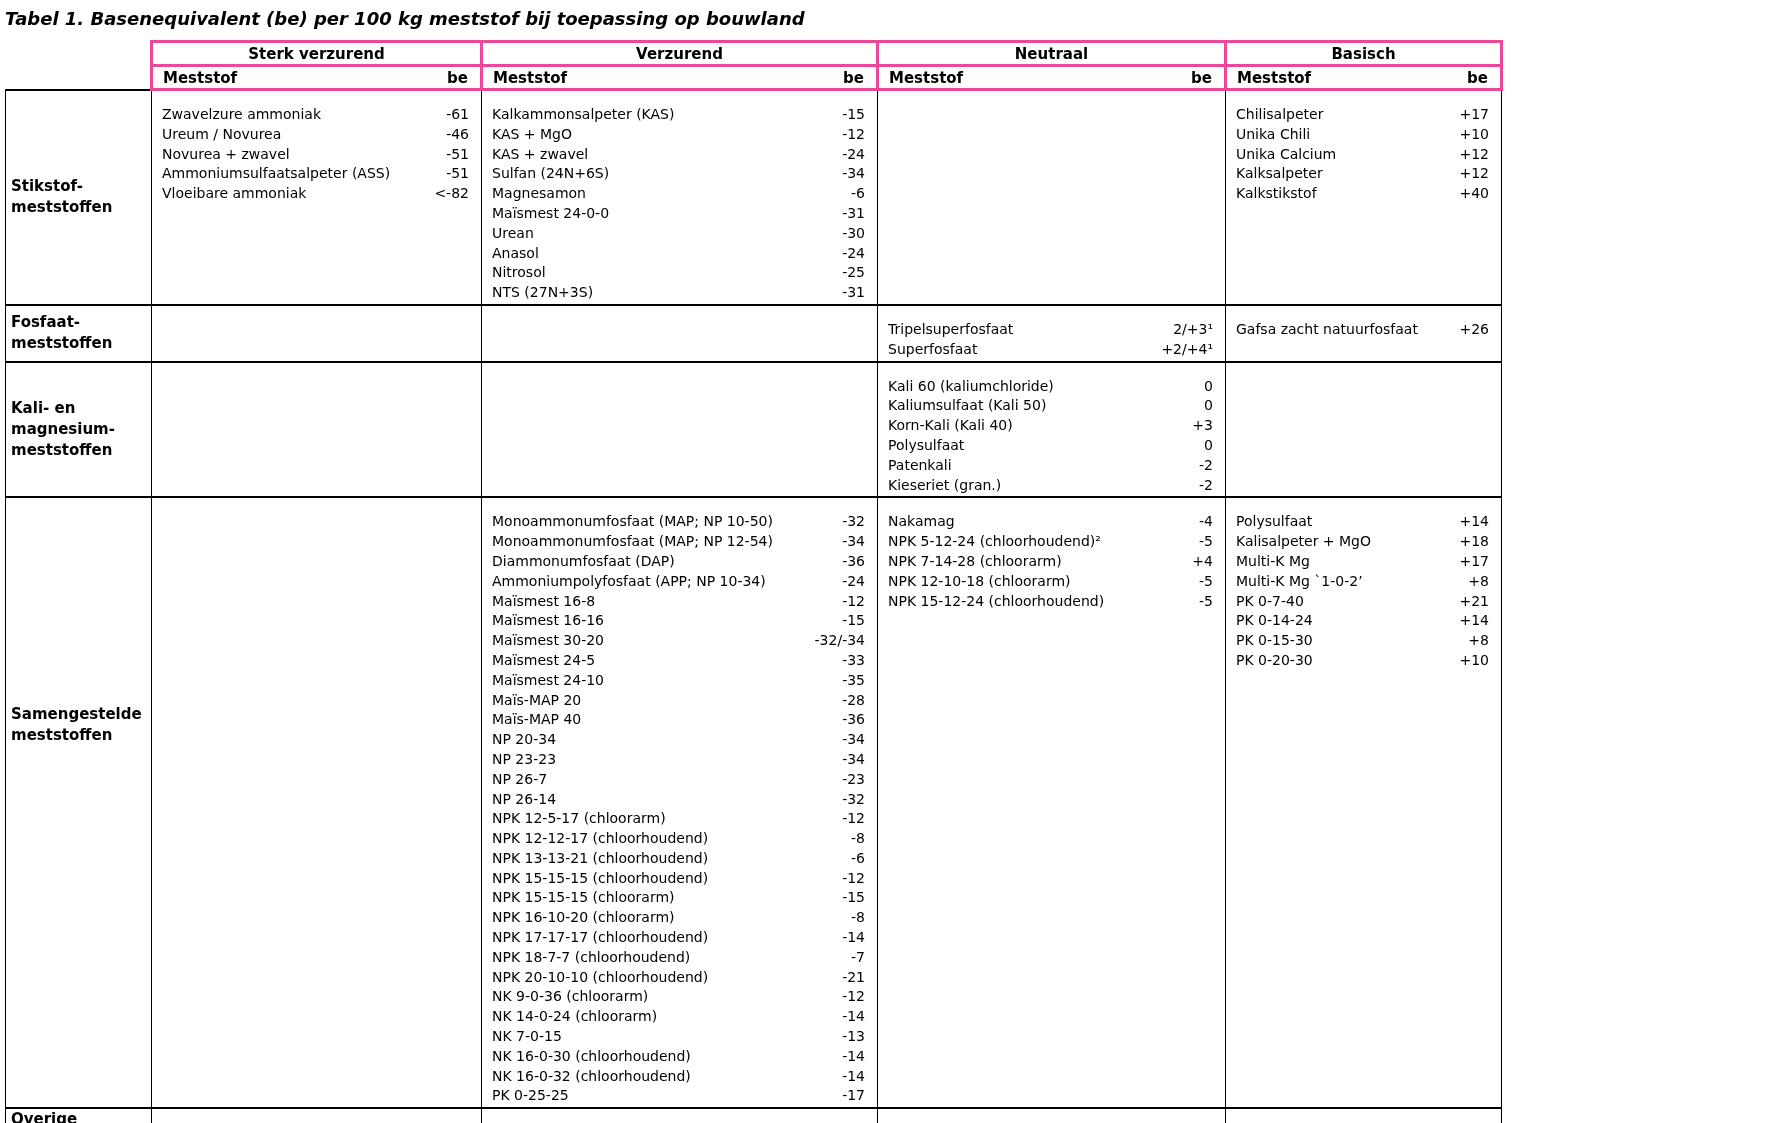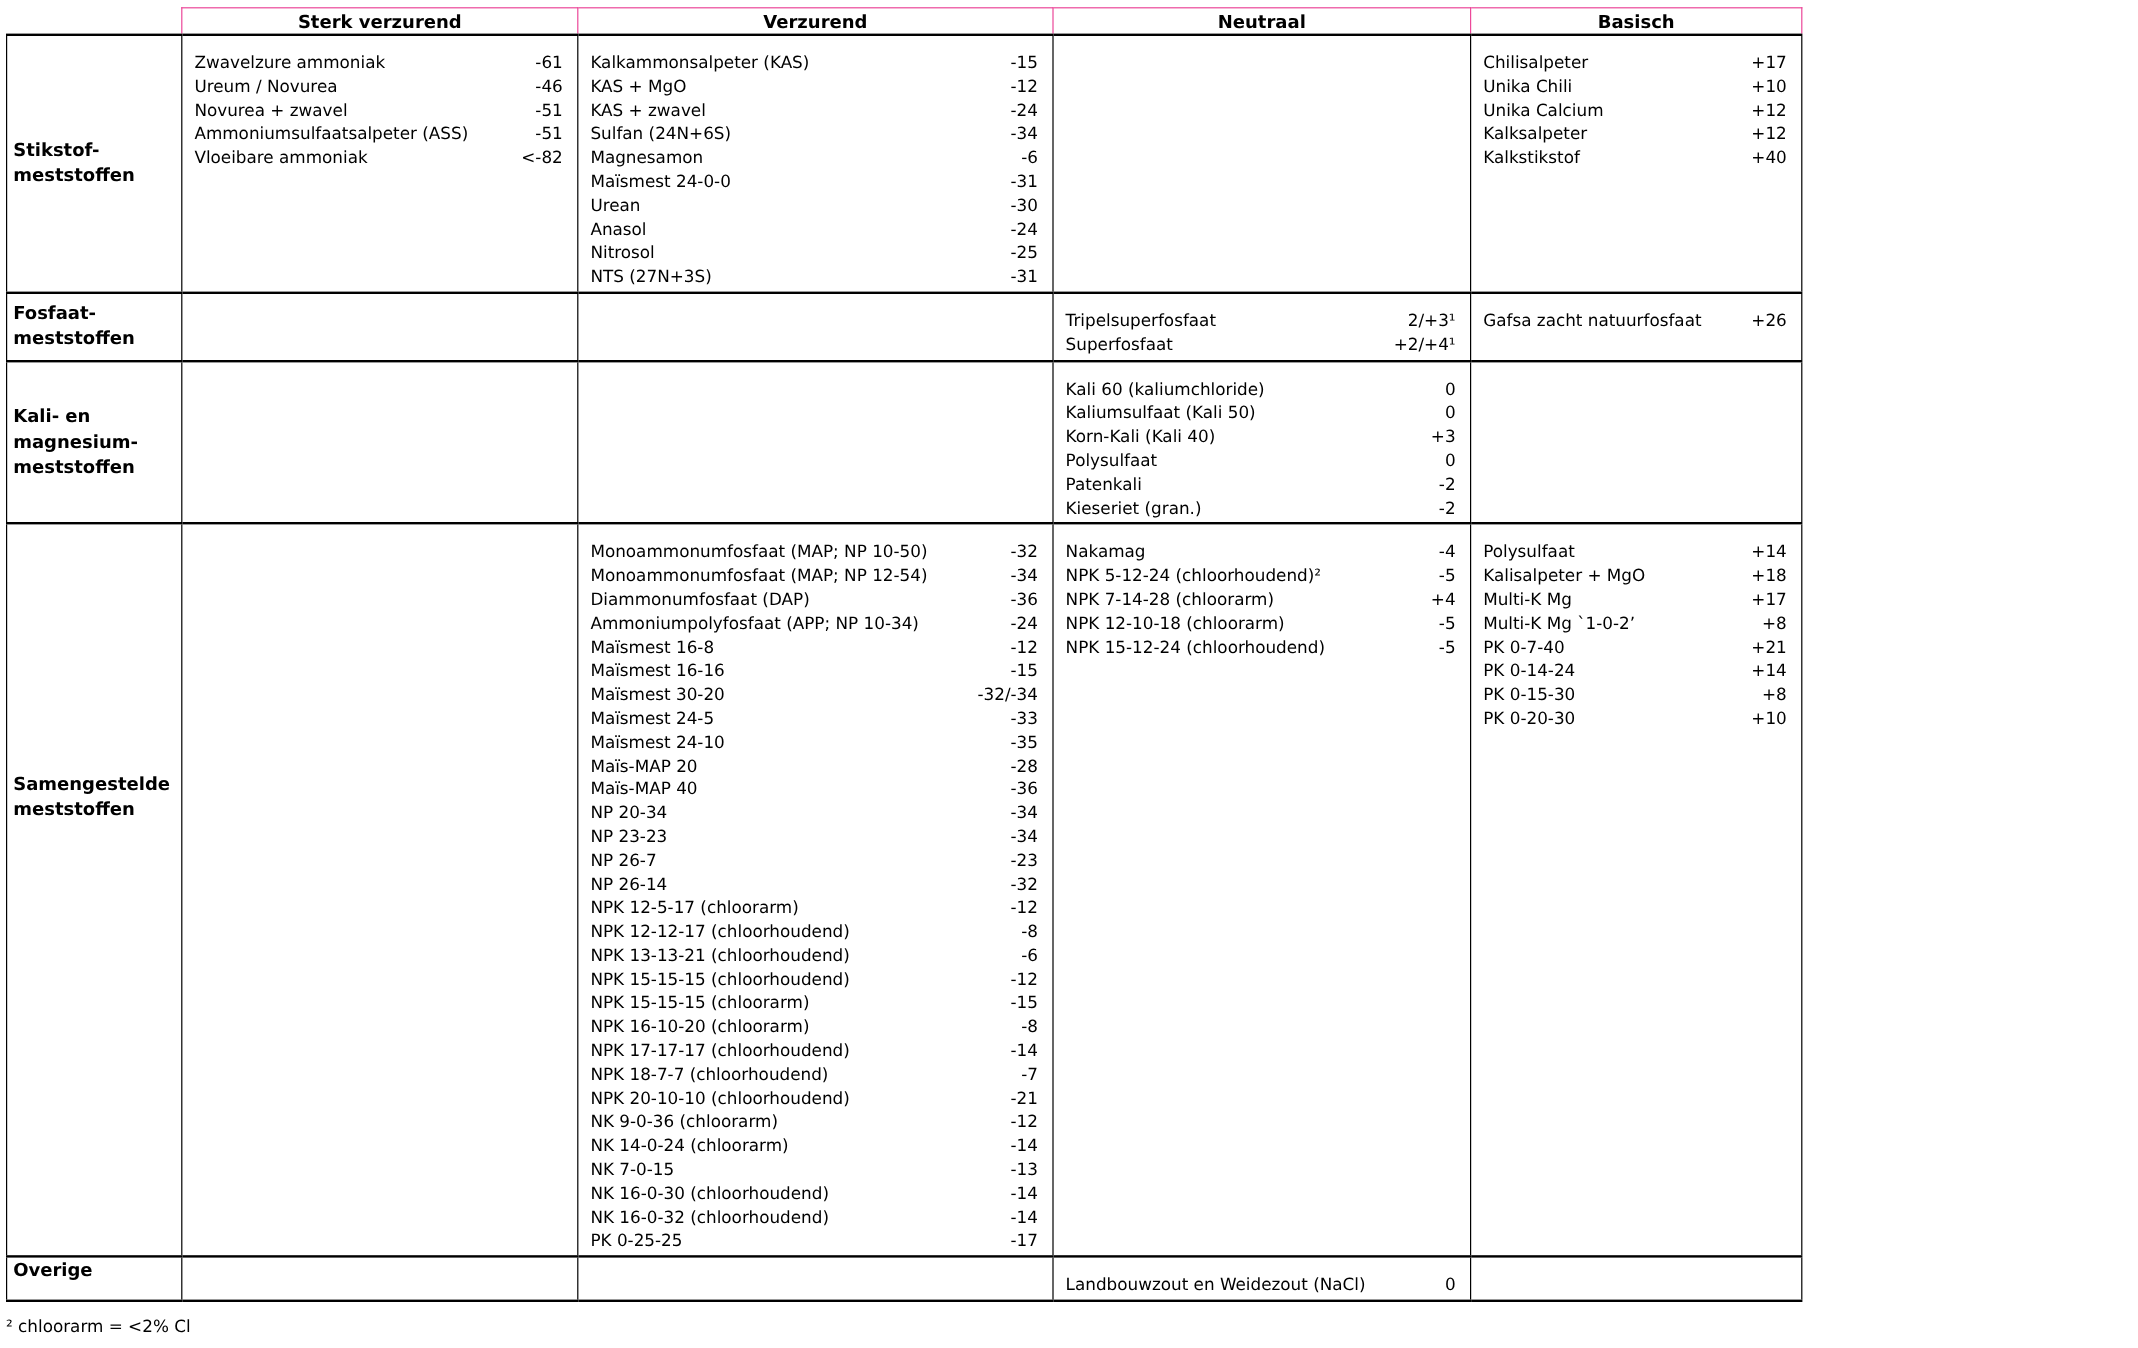--- a/index.html
+++ b/index.html
@@ -16,21 +16,21 @@
   table.be-table{
     border-collapse:collapse;table-layout:fixed;
   }
   col.c-label{width:146px;}
   col.c-g1{width:330px;}
   col.c-g2{width:396px;}
   col.c-g3{width:348px;}
   col.c-g4{width:276px;}
 
   thead th{
-    border:1px solid #ec4899;
+    border:3px solid #ec4899;
     font-size:15px;font-weight:bold;
     padding:0;height:21px;vertical-align:middle;
   }
   thead th.corner{border:none;}
   thead tr.groups th{text-align:center;}
   .pair{display:flex;align-items:stretch;}
   .sub-meststof{flex:1;text-align:left;padding-left:10px;font-weight:bold;}
   .bes{text-align:right;padding-right:12px;white-space:nowrap;}
   .g1 .bes{width:64px;}
   .g2 .bes{width:72px;}
@@ -56,36 +56,64 @@
   }
   .names{padding-left:10px;}
 
   .footnotes{margin-top:13px;}
   .footnotes div{font-size:14px;margin-bottom:11px;white-space:nowrap;}
 </style>
 </head>
 <body>
 
 <div class="page">
+  <div class="title">Tabel 1. Basenequivalent (be) per 100 kg meststof bij toepassing op bouwland</div>
 
   <table class="be-table">
     <colgroup>
       <col class="c-label">
         <col class="c-g1">
         <col class="c-g2">
         <col class="c-g3">
         <col class="c-g4">
     </colgroup>
     <thead>
       <tr class="groups">
         <th class="corner"></th>
         <th>Sterk verzurend</th>
         <th>Verzurend</th>
         <th>Neutraal</th>
         <th>Basisch</th>
+      </tr>
+      <tr class="subs">
+        <th class="corner"></th>
+        <th class="g1">
+          <div class="pair">
+            <div class="sub-meststof">Meststof</div>
+            <div class="bes">be</div>
+          </div>
+        </th>
+        <th class="g2">
+          <div class="pair">
+            <div class="sub-meststof">Meststof</div>
+            <div class="bes">be</div>
+          </div>
+        </th>
+        <th class="g3">
+          <div class="pair">
+            <div class="sub-meststof">Meststof</div>
+            <div class="bes">be</div>
+          </div>
+        </th>
+        <th class="g4">
+          <div class="pair">
+            <div class="sub-meststof">Meststof</div>
+            <div class="bes">be</div>
+          </div>
+        </th>
       </tr>
     </thead>
     <tbody id="tbody">
         <tr class="group-row rg-stikstof">
           <th class="row-label">
             <div class="label-inner">
               <div>Stikstof-</div>
               <div>meststoffen</div>
             </div>
           </th>

